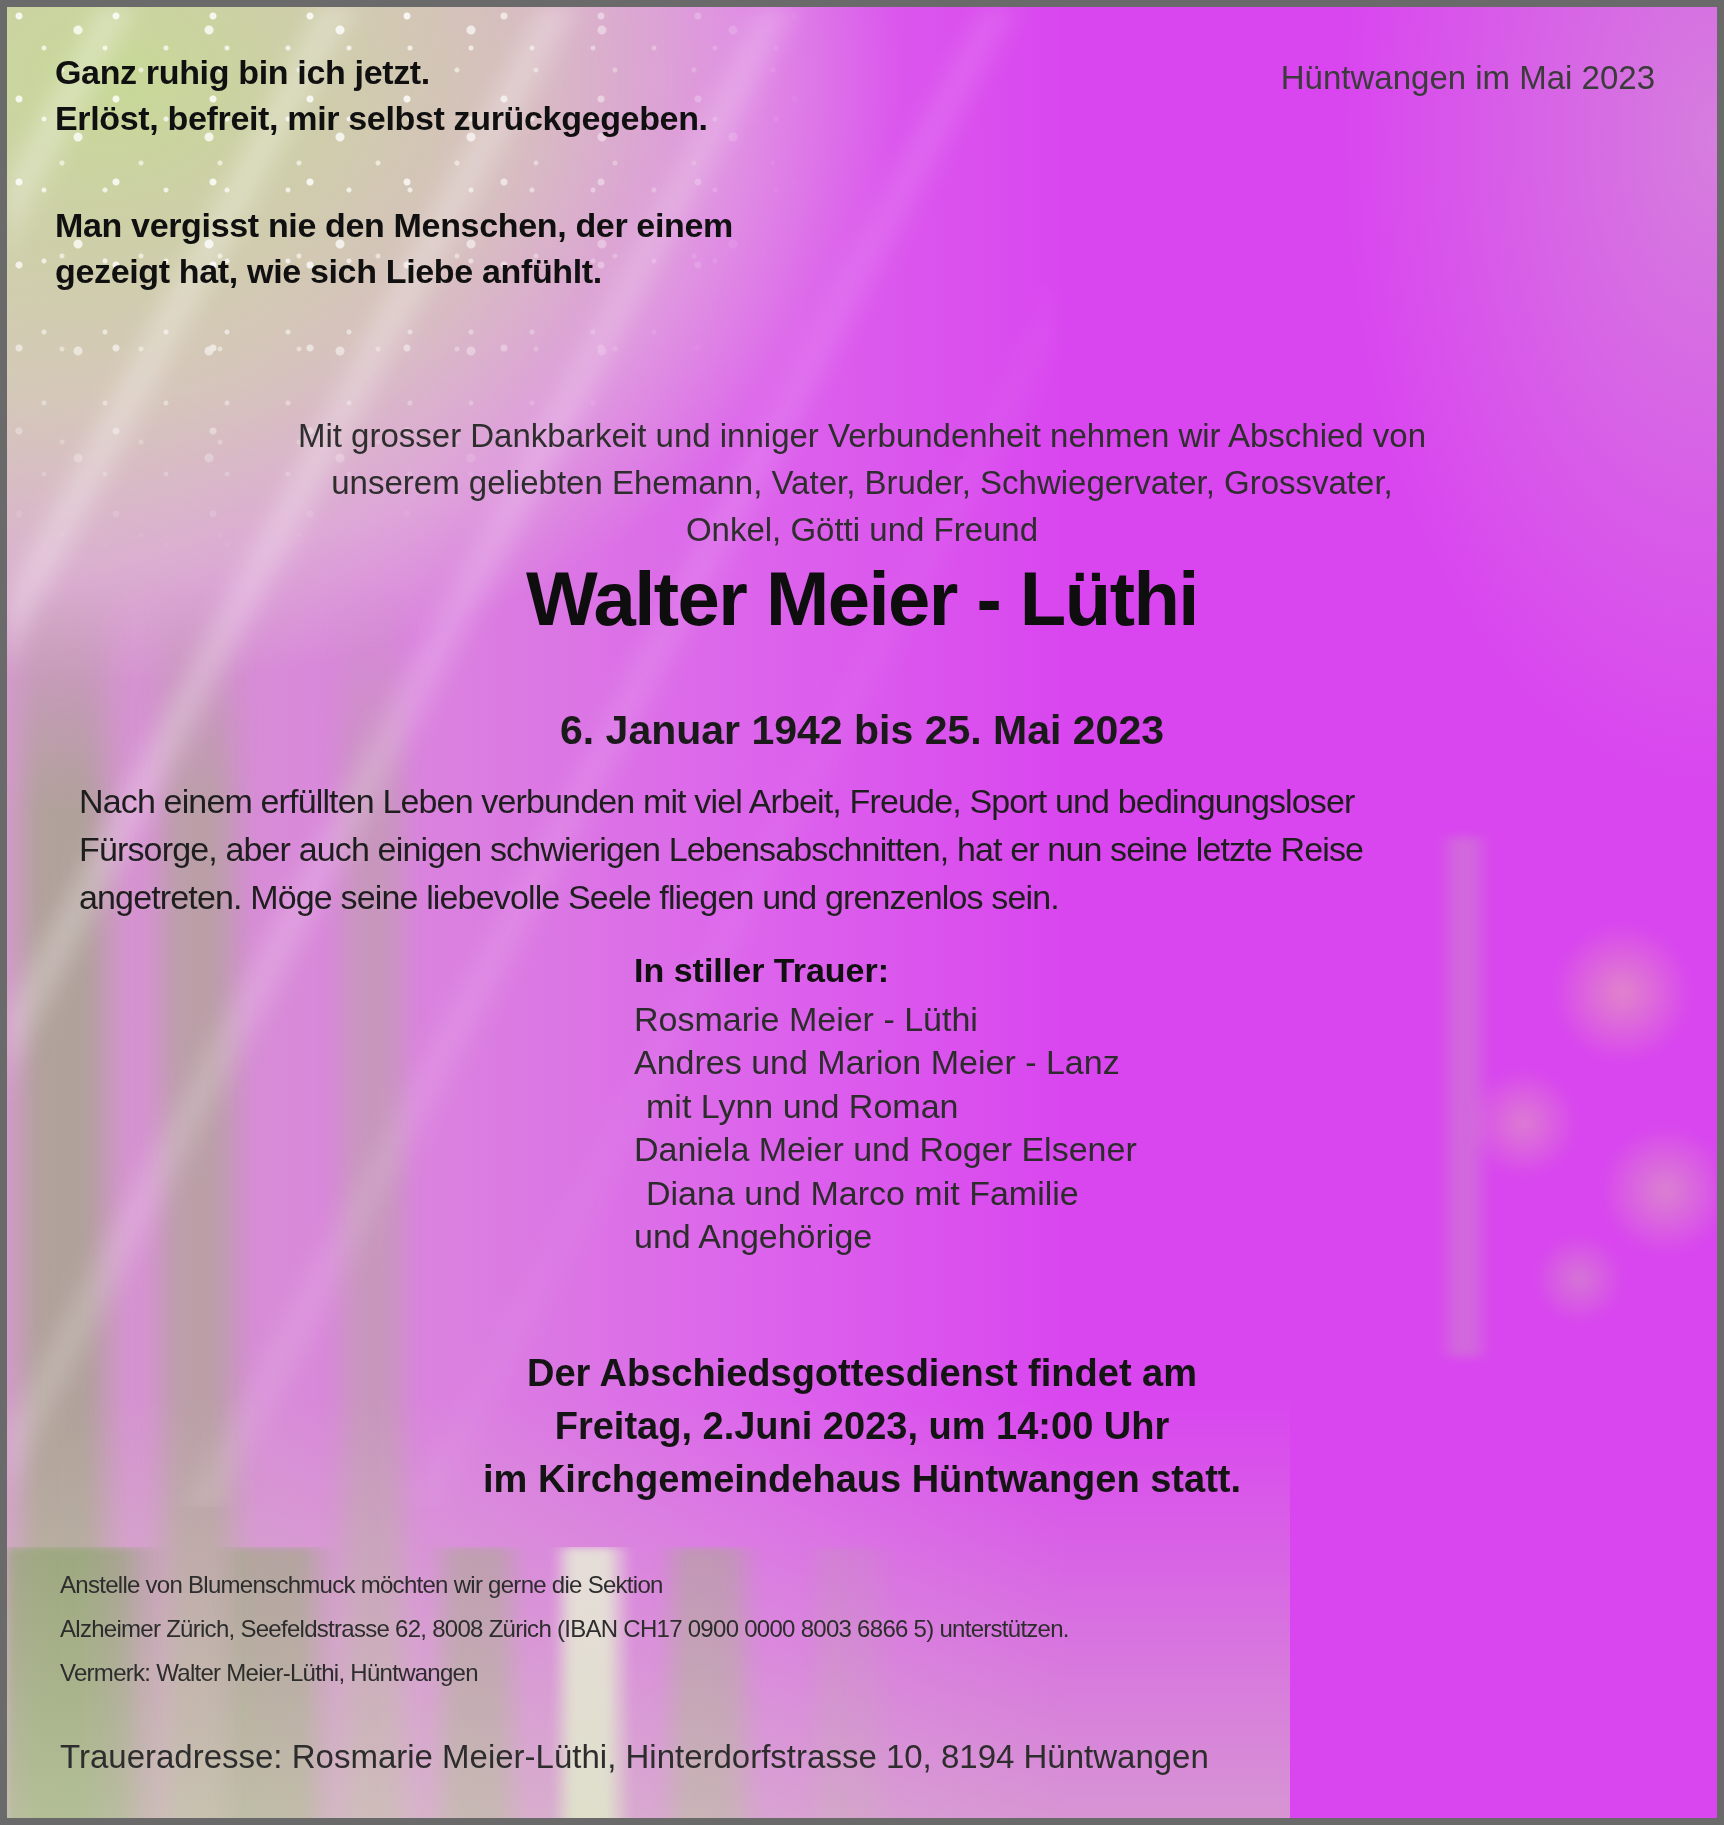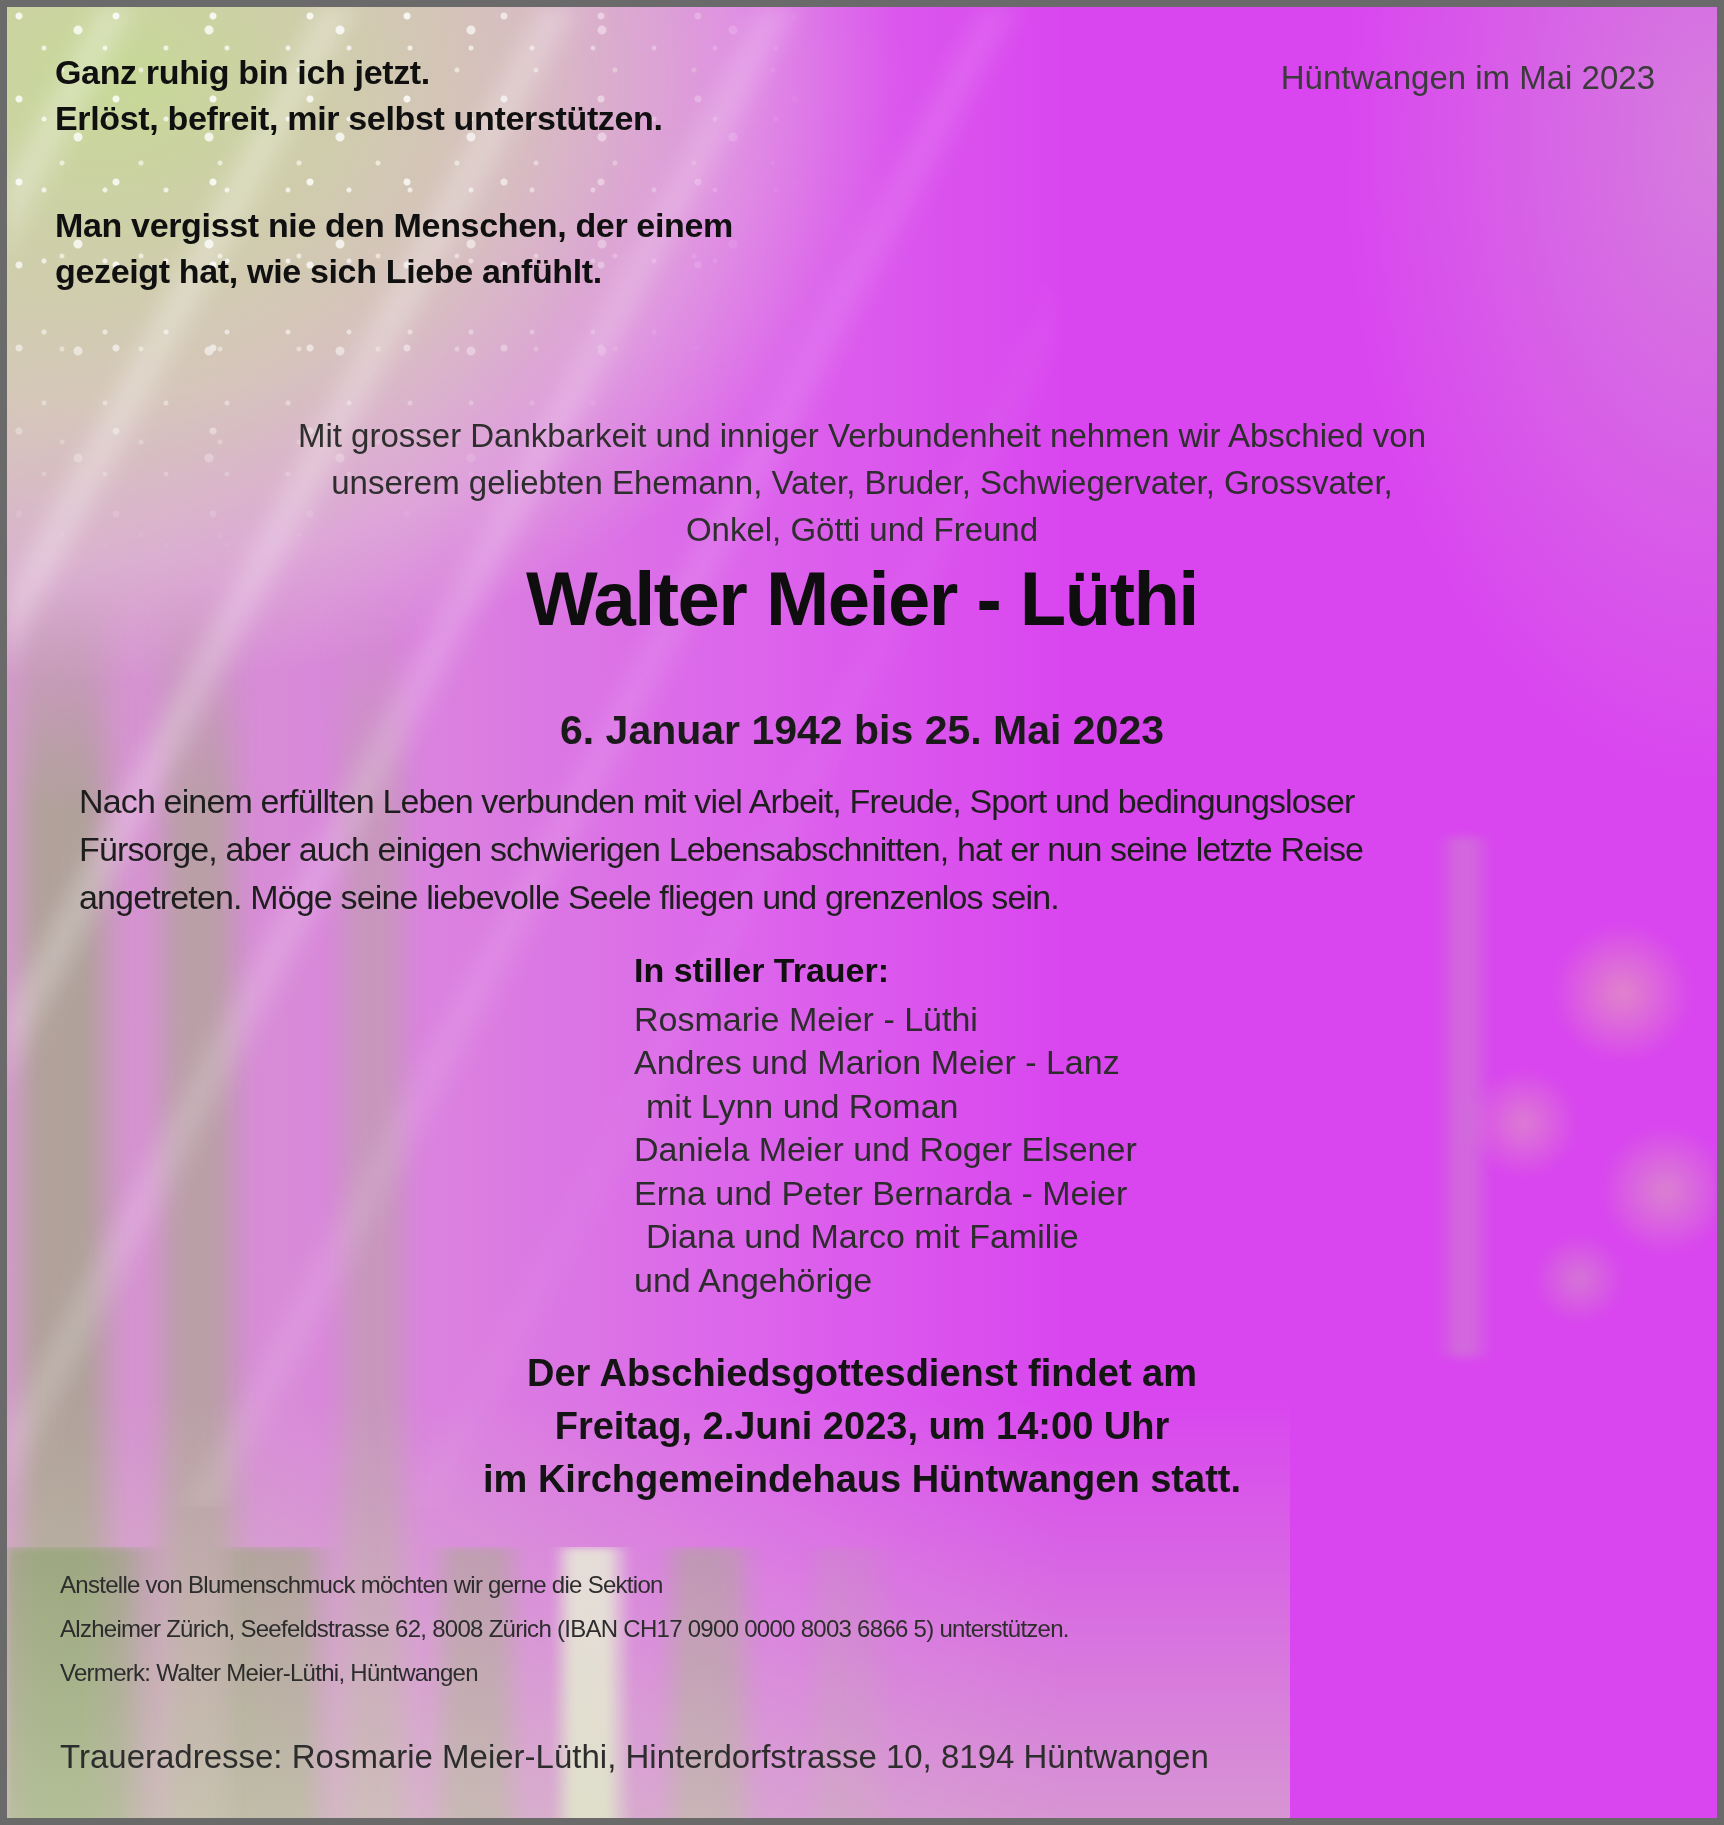--- a/index.html
+++ b/index.html
@@ -182,21 +182,21 @@
   <div class="bg bg-trunks-mid"></div>
   <div class="bg bg-trunks-bottom"></div>
   <div class="bg bg-bottom-wash"></div>
   <div class="bg bg-right-tint"></div>
   <div class="bg bg-right-leaves"></div>
   <div class="bg bg-rays"></div>
   <div class="bg bg-speckles"></div>
 
   <div class="txt quote">
     <div>Ganz ruhig bin ich jetzt.</div>
-    <div>Erlöst, befreit, mir selbst unterstützen.</div>
+    <div>Erlöst, befreit, mir selbst zurückgegeben.</div>
     <div class="p2">Man vergisst nie den Menschen, der einem</div>
     <div>gezeigt hat, wie sich Liebe anfühlt.</div>
   </div>
 
   <div class="txt place-date">Hüntwangen im Mai 2023</div>
 
   <div class="txt deceased-name">Walter Meier - Lüthi</div>
 
   <div class="txt intro">
     <div>Mit grosser Dankbarkeit und inniger Verbundenheit nehmen wir Abschied von</div>
@@ -211,21 +211,20 @@
     <div>Fürsorge, aber auch einigen schwierigen Lebensabschnitten, hat er nun seine letzte Reise</div>
     <div>angetreten. Möge seine liebevolle Seele fliegen und grenzenlos sein.</div>
   </div>
 
   <div class="txt mourners">
     <div class="heading">In stiller Trauer:</div>
     <div>Rosmarie Meier - Lüthi</div>
     <div>Andres und Marion Meier - Lanz</div>
     <div class="indent">mit Lynn und Roman</div>
     <div>Daniela Meier und Roger Elsener</div>
-    <div>Erna und Peter Bernarda - Meier</div>
     <div class="indent">Diana und Marco mit Familie</div>
     <div>und Angehörige</div>
   </div>
 
   <div class="txt service">
     <div>Der Abschiedsgottesdienst findet am</div>
     <div>Freitag, 2.Juni 2023, um 14:00 Uhr</div>
     <div>im Kirchgemeindehaus Hüntwangen statt.</div>
   </div>
 

